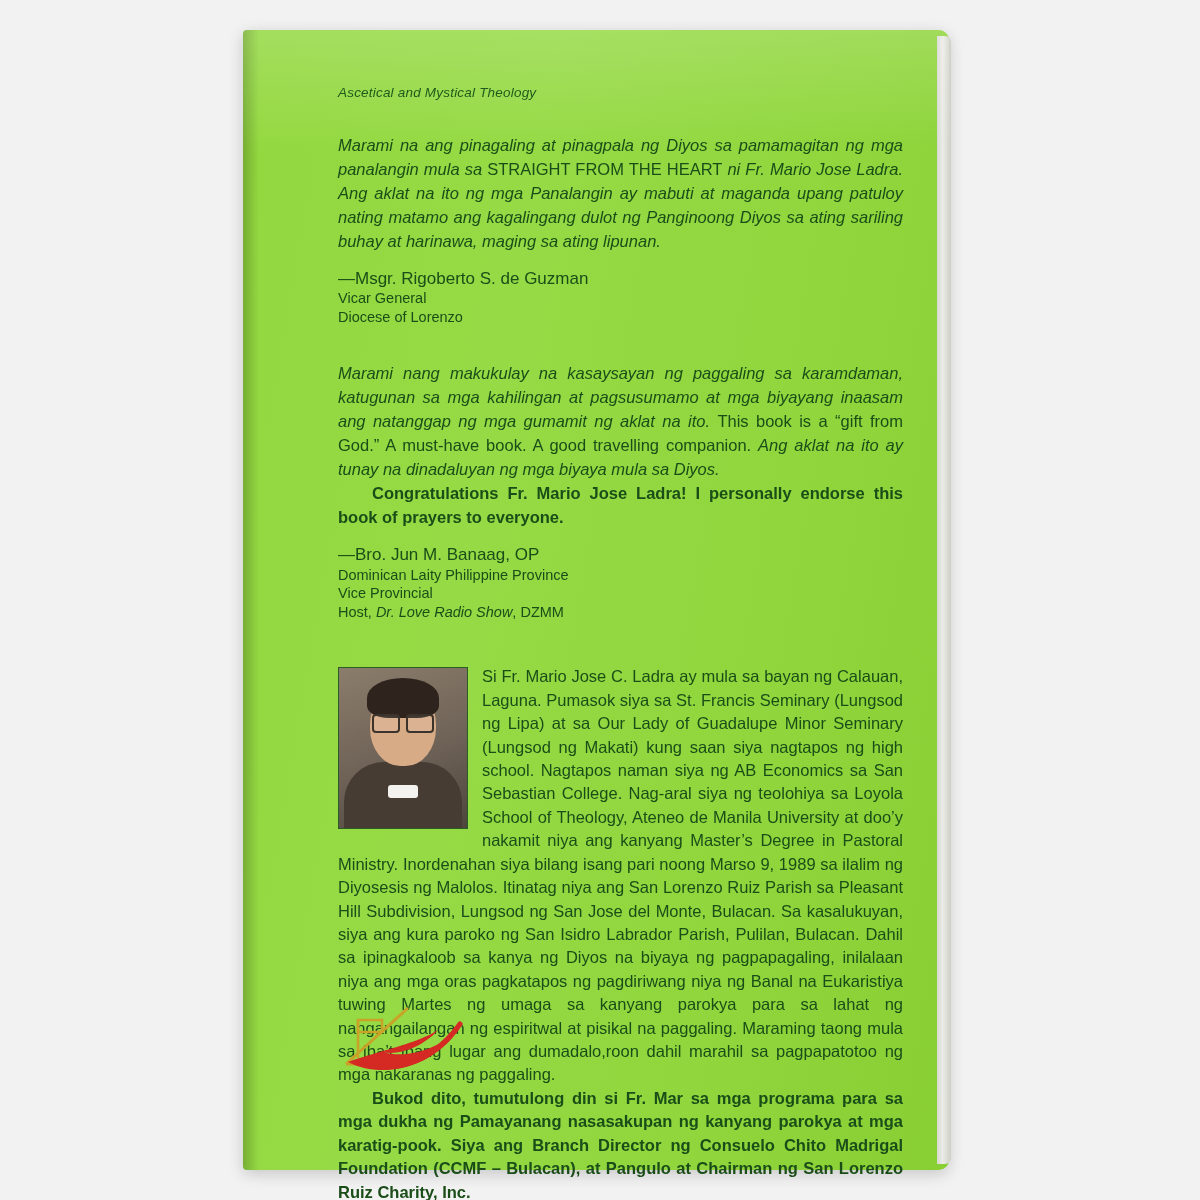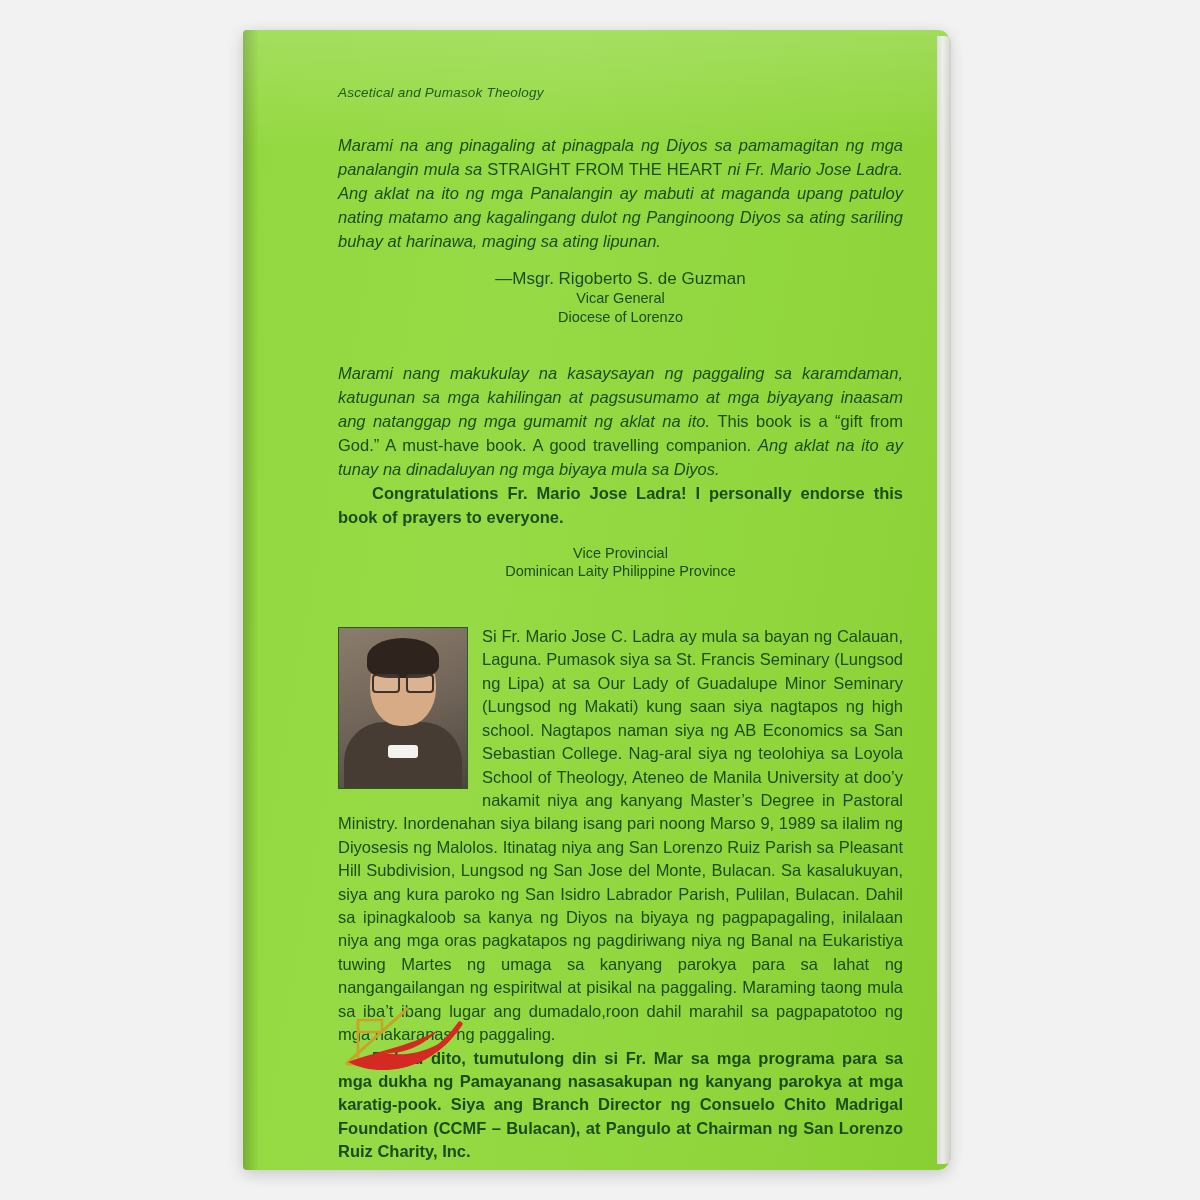--- a/index.html
+++ b/index.html
@@ -74,21 +74,21 @@
   .blurb {
     font-size: 16.5px;
     line-height: 1.45;
     color: #1b4d18;
     text-align: justify;
   }
   .blurb.italic { font-style: italic; }
   .blurb .roman { font-style: normal; }
   .blurb .ital { font-style: italic; }
   .attrib {
-    text-align: center;
+    text-align: left;
     font-size: 16px;
     line-height: 1.28;
     color: #1b4d18;
     margin-top: 14px;
   }
   .attrib .name { font-size: 17px; }
   .attrib .small { font-size: 14.5px; }
   .attrib .small .ital { font-style: italic; }
   .gap-1 { height: 36px; }
   .indent { text-indent: 34px; display: block; font-weight: bold; }
@@ -191,41 +191,43 @@
 
 <div id="stage">
 
   <div id="book-cover">
     <div id="spine-shadow"></div>
     <div id="page-edge"></div>
     <div id="cover-gloss"></div>
 
     <div id="content">
 
-      <div class="series-line">Ascetical and Pumasok Theology</div>
+      <div class="series-line">Ascetical and Mystical Theology</div>
 
       <div class="blurb italic"><span>Marami na ang pinagaling at pinagpala ng Diyos sa pamamagitan ng mga panalangin mula sa </span><span class="roman">STRAIGHT FROM THE HEART</span><span> ni Fr. Mario Jose Ladra. Ang aklat na ito ng mga Panalangin ay mabuti at maganda upang patuloy nating matamo ang kagalingang dulot ng Panginoong Diyos sa ating sariling buhay at harinawa, maging sa ating lipunan.</span></div>
 
       <div class="attrib">
         <div class="name">—Msgr. Rigoberto S. de Guzman</div>
         <div class="small">Vicar General</div>
         <div class="small">Diocese of Lorenzo</div>
       </div>
 
       <div class="gap-1"></div>
 
       <div class="blurb"><span class="ital">Marami nang makukulay na kasaysayan ng paggaling sa karamdaman, katugunan sa mga kahilingan at pagsusumamo at mga biyayang inaasam ang natanggap ng mga gumamit ng aklat na ito. </span><span class="roman">This book is a “gift from God.” A must-have book. A good travelling companion. </span><span class="ital">Ang aklat na ito ay tunay na dinadaluyan ng mga biyaya mula sa Diyos.</span></div>
 
       <div class="blurb">
           <span class="indent">Congratulations Fr. Mario Jose Ladra! I personally endorse this book of prayers to everyone.</span>
         </div>
 
       <div class="attrib">
+        <div class="name">—Bro. Jun M. Banaag, OP</div>
+        <div class="small">Dominican Laity Philippine Province</div>
         <div class="small">Vice Provincial</div>
-        <div class="small">Dominican Laity Philippine Province</div>
+        <div class="small"><span>Host, </span><span class="ital">Dr. Love Radio Show</span><span>, DZMM</span></div>
       </div>
 
       <div id="bio-section" class="clearfix">
         <div id="author-photo">
           <div class="ph-bg"></div>
           <div class="ph-body"></div>
           <div class="ph-head"></div>
           <div class="ph-hair"></div>
           <div class="ph-glasses"></div>
           <div class="ph-collar"></div>

